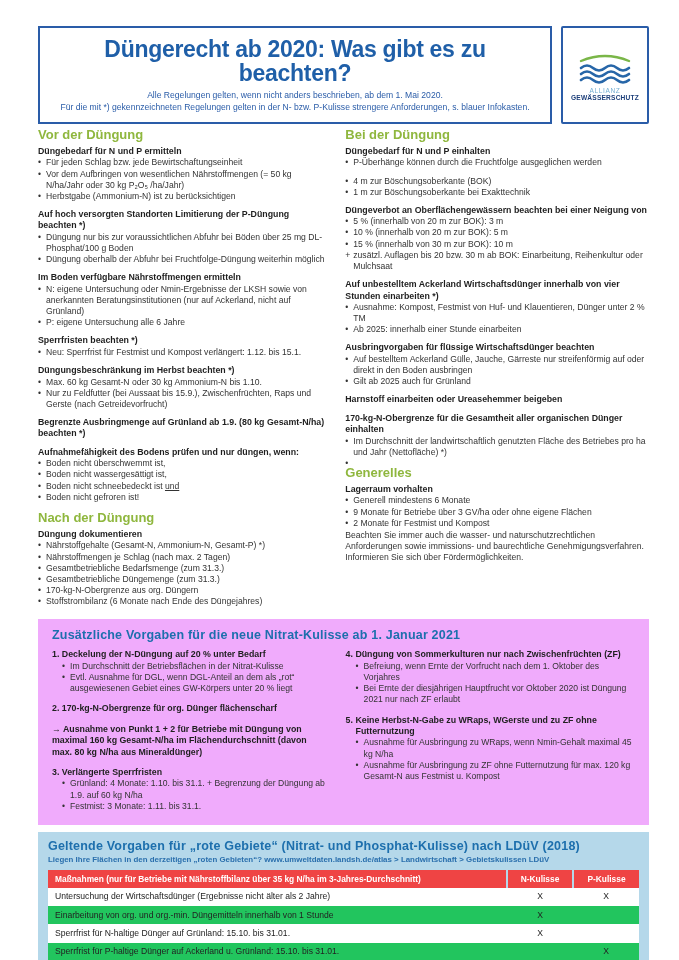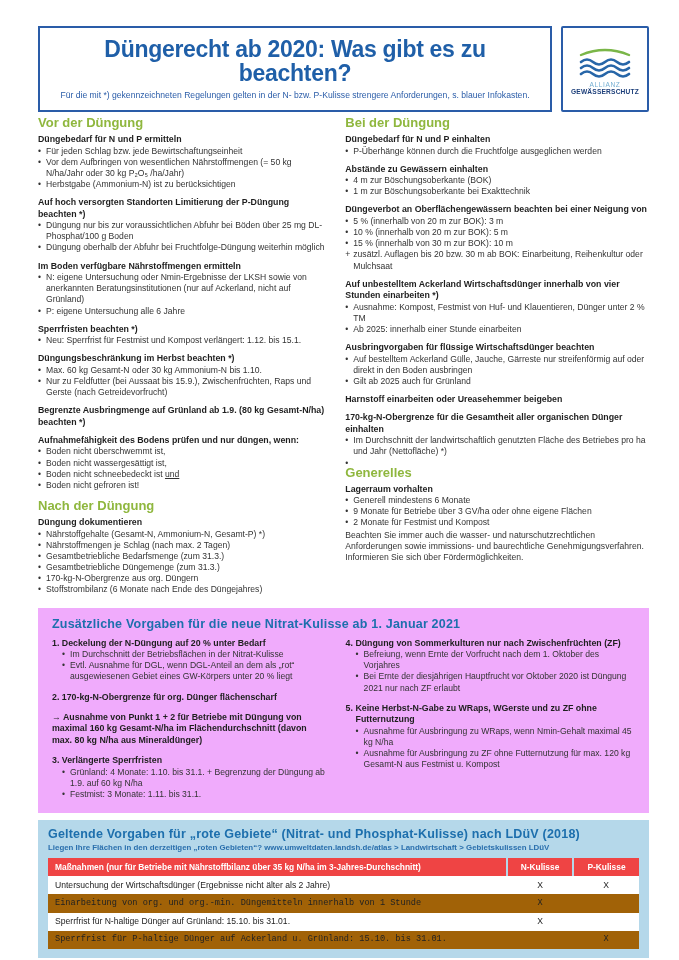--- a/index.html
+++ b/index.html
@@ -41,31 +41,32 @@
   .rote{background:#b5d8ea;margin-top:7px;padding:7px 10px 9px;}
   .rote-title{color:#1d6fad;font-size:12.5px;font-weight:bold;margin:0 0 2px;letter-spacing:0.2px;}
   .rote-sub{color:#2a6fad;font-size:7.9px;font-weight:bold;margin:0 0 6px;}
   table{width:100%;border-collapse:collapse;background:#fff;}
   thead th{background:#ef4444;color:#fff;font-size:8.4px;font-weight:bold;text-align:left;
            padding:4px 7px;border-left:2px solid #b5d8ea;}
   thead th:first-child{border-left:none;}
   thead th.center{text-align:center;}
   tbody td{font-size:8.6px;color:#222;padding:3.5px 7px;line-height:1.3;}
   tbody td.center{text-align:center;}
-  tbody tr.alt{background:#a16207;font-family:Liberation Mono, monospace;}
+  tbody tr.alt{background:#22c55e;}
   col.measure{width:auto;} col.kulisse{width:66px;}
 </style>
 </head>
 <body>
 
 <div class="page">
 
   <div class="header-row">
     <div class="header-box">
       <div class="title">Düngerecht ab 2020: Was gibt es zu beachten?</div>
+      <div class="sub">Alle Regelungen gelten, wenn nicht anders beschrieben, ab dem 1. Mai 2020.</div>
       <div class="sub">Für die mit *) gekennzeichneten Regelungen gelten in der N- bzw. P-Kulisse strengere Anforderungen, s. blauer Infokasten.</div>
     </div>
     <div class="logo">
       <span>
         <svg width="62" height="36" viewBox="0 0 62 36" aria-hidden="true">
           <path d="M7 12 Q31 2 55 12" stroke="#7ab648" stroke-width="2.4" fill="none" stroke-linecap="round"></path>
           <path d="M7 19 q6 -5 12 0 t12 0 t12 0 t12 0" stroke="#2766a8" stroke-width="2.6" fill="none" stroke-linecap="round"></path>
           <path d="M7 25 q6 -5 12 0 t12 0 t12 0 t12 0" stroke="#2766a8" stroke-width="2.6" fill="none" stroke-linecap="round"></path>
           <path d="M7 31 q6 -5 12 0 t12 0 t12 0 t12 0" stroke="#2766a8" stroke-width="2.6" fill="none" stroke-linecap="round"></path>
         </svg>
@@ -145,21 +146,20 @@
     <div class="col">
       <h2 class="green">Bei der Düngung</h2>
       <div>
           <div class="block">
             <div class="blk-h">Düngebedarf für N und P einhalten</div>
             <ul class="blk-list">
               <li class="item"><span class="mk">•</span><span class="itx">P-Überhänge können durch die Fruchtfolge ausgeglichen werden</span></li>
             </ul>
           </div>
           <div class="block">
-            <div class="blk-h">Abstände zu Gewässern einhalten</div>
             <ul class="blk-list">
               <li class="item"><span class="mk">•</span><span class="itx">4 m zur Böschungsoberkante (BOK)</span></li>
               <li class="item"><span class="mk">•</span><span class="itx">1 m zur Böschungsoberkante bei Exakttechnik</span></li>
             </ul>
           </div>
           <div class="block">
             <div class="blk-h">Düngeverbot an Oberflächengewässern beachten bei einer Neigung von</div>
             <ul class="blk-list">
               <li class="item"><span class="mk">•</span><span class="itx">5 % (innerhalb von 20 m zur BOK): 3 m</span></li>
               <li class="item"><span class="mk">•</span><span class="itx">10 % (innerhalb von 20 m zur BOK): 5 m</span></li>

